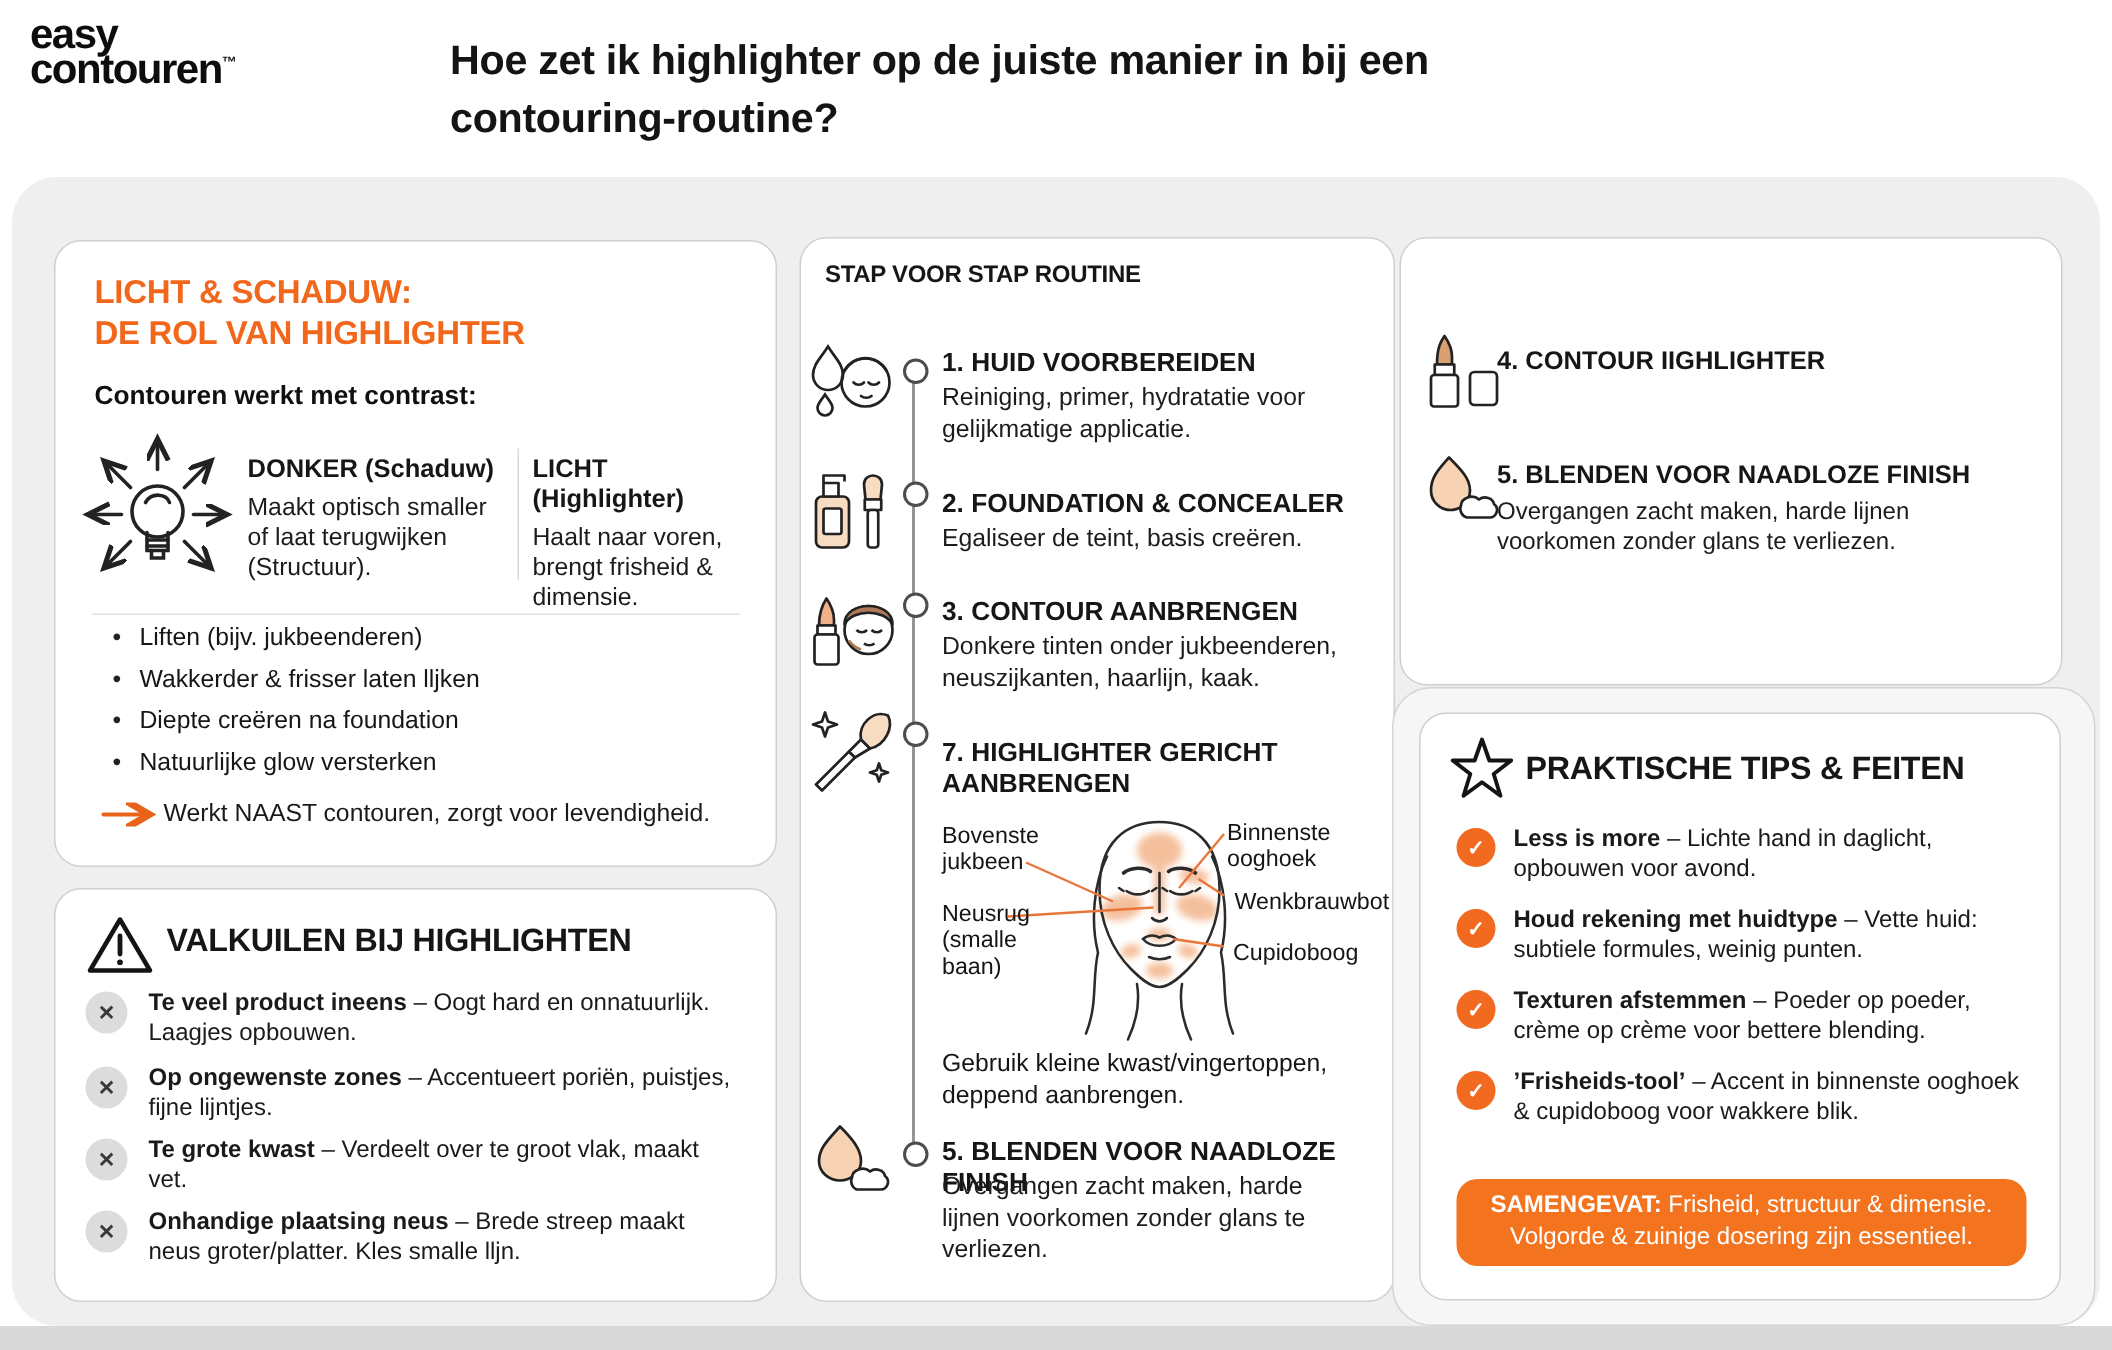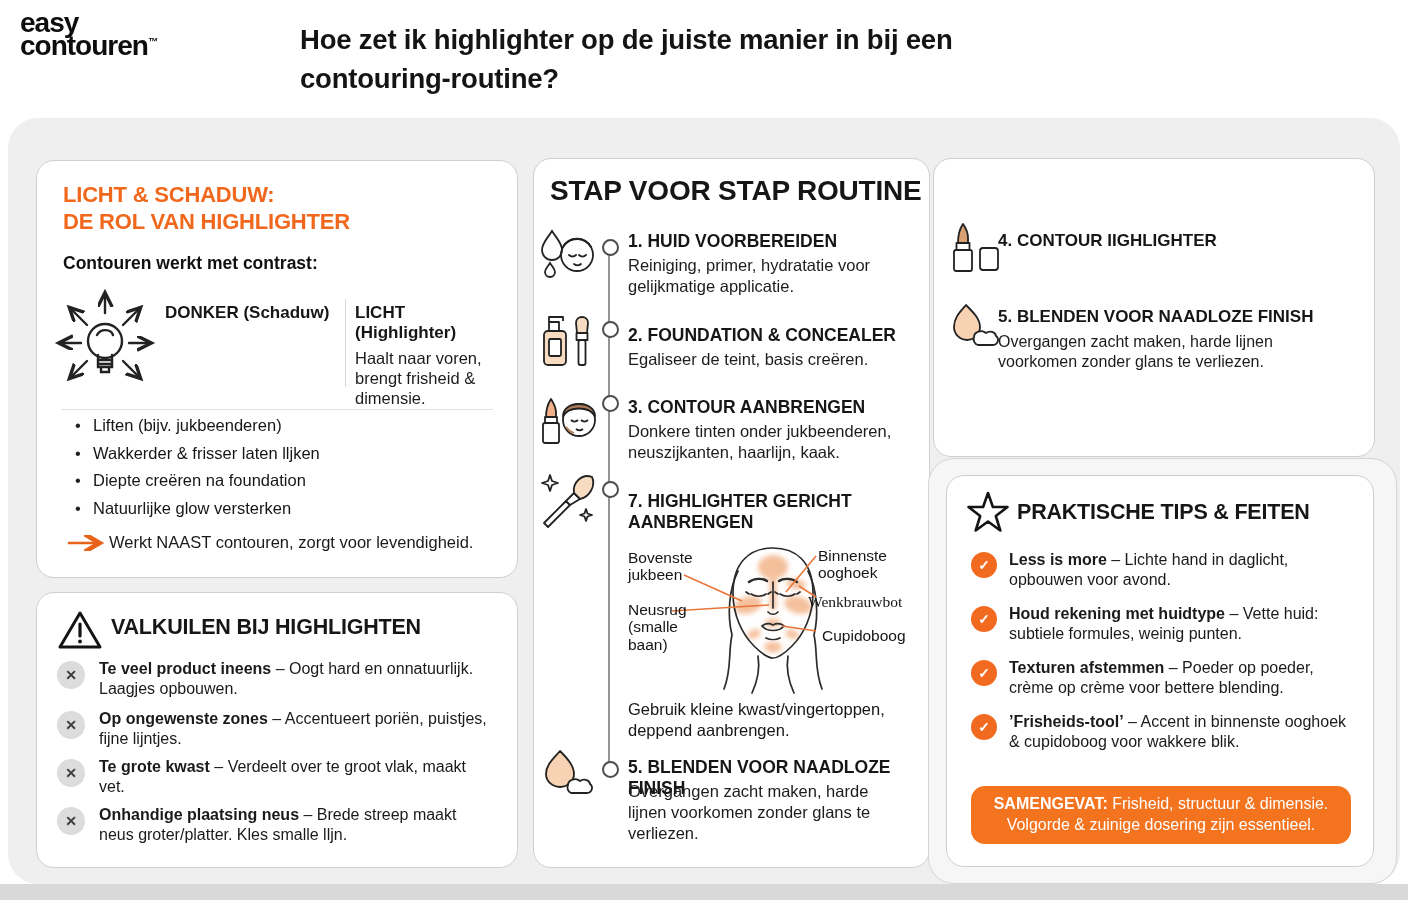--- a/index.html
+++ b/index.html
@@ -36,39 +36,39 @@
   .arrow-note-icon{left:30px;top:374px;}
   .arrow-note{left:72px;top:372px;width:400px;font-size:16.5px;color:#1a1a1a;}
   
   .warn-icon{left:20px;top:16px;}
   .pit-title{left:74px;top:22px;font-size:21.5px;font-weight:800;letter-spacing:-.2px;}
   .pit-item{left:20px;width:440px;display:flex;align-items:flex-start;}
   .pit-1{top:66px;} .pit-2{top:116px;} .pit-3{top:164px;} .pit-4{top:212px;}
   .x-circle{flex:0 0 28px;width:28px;height:28px;border-radius:50%;background:#dcdcdc;color:#3a3a3a;font-size:14px;font-weight:700;display:flex;align-items:center;justify-content:center;margin-top:2px;}
   .pit-text{margin:0 0 0 14px;font-size:16px;line-height:1.25;width:392px;color:#1a1a1a;}
   
-  .rt-title{left:16px;top:16px;font-size:28px;font-weight:800;letter-spacing:-.2px;}
+  .rt-title{left:16px;top:16px;font-size:16px;font-weight:800;letter-spacing:-.2px;}
   .tl-line{left:74px;top:88px;width:2px;height:522px;background:#949494;}
   .tl-node{width:13px;height:13px;border:2px solid #4d4d4d;border-radius:50%;background:#fff;left:68px;}
   .n1{top:80px;} .n2{top:162px;} .n3{top:236px;} .n4{top:322px;} .n5{top:602px;}
   .step-icon{left:4px;}
   .si-1{top:68px;} .si-2{top:150px;} .si-3{top:228px;} .si-4{top:308px;} .si-5{top:590px;}
   .st-title{left:94px;width:292px;font-size:17.5px;font-weight:700;line-height:1.2;}
   .st-desc{left:94px;width:292px;font-size:16.5px;line-height:1.26;color:#1c1c1c;}
   .t1{top:72px;} .d1{top:96px;}
   .t2{top:166px;} .d2{top:190px;}
   .t3{top:238px;} .d3{top:262px;}
   .t4{top:332px;}
   .t5{top:598px;} .d5{top:622px;width:280px;}
   .face-svg{left:86px;top:382px;}
   .face-label{font-size:15.5px;line-height:1.12;color:#151515;}
   .fl-left1{left:94px;top:390px;width:84px;}
   .fl-left2{left:94px;top:442px;width:72px;}
   .fl-right1{left:284px;top:388px;width:100px;}
-  .fl-right2{left:274px;top:434px;width:112px;font-family:Liberation Serif, serif;}
+  .fl-right2{left:289px;top:434px;width:112px;}
   .fl-right3{left:288px;top:468px;width:100px;}
   .rt-note{left:94px;top:540px;width:300px;font-size:16.5px;line-height:1.26;}
   
   .d-icon1{left:14px;top:62px;}
   .d-icon2{left:12px;top:144px;}
   .dt1{left:64px;top:72px;font-size:17px;font-weight:700;}
   .dd1{left:64px;top:97px;width:372px;font-size:15.5px;color:#1c1c1c;}
   .dt2{left:64px;top:148px;font-size:17px;font-weight:700;}
   .dd2{left:64px;top:173px;width:300px;font-size:16px;line-height:1.28;color:#1c1c1c;}
   
@@ -122,20 +122,21 @@
       <path d="M44,54 C48,47 58,48 60,54"></path>
       <path d="M45,74 L45,86 L59,86 L59,74"></path>
       <line x1="45" y1="79" x2="59" y2="79"></line>
       <line x1="45" y1="83" x2="59" y2="83"></line>
       <path d="M48,86 L48,91 L56,91 L56,86"></path>
     </g>
   </svg>
 
   <div class="abs col-dark">
     <p class="col-title">DONKER (Schaduw)</p>
+    <p class="col-desc">Maakt optisch smaller of laat terugwijken (Structuur).</p>
   </div>
   <div class="abs div-v"></div>
   <div class="abs col-light">
     <p class="col-title">LICHT (Highlighter)</p>
     <p class="col-desc">Haalt naar voren, brengt frisheid &amp; dimensie.</p>
   </div>
   <div class="abs div-h"></div>
 
   <ul class="abs ls-bullets">
     <li>Liften (bijv. jukbeenderen)</li>

